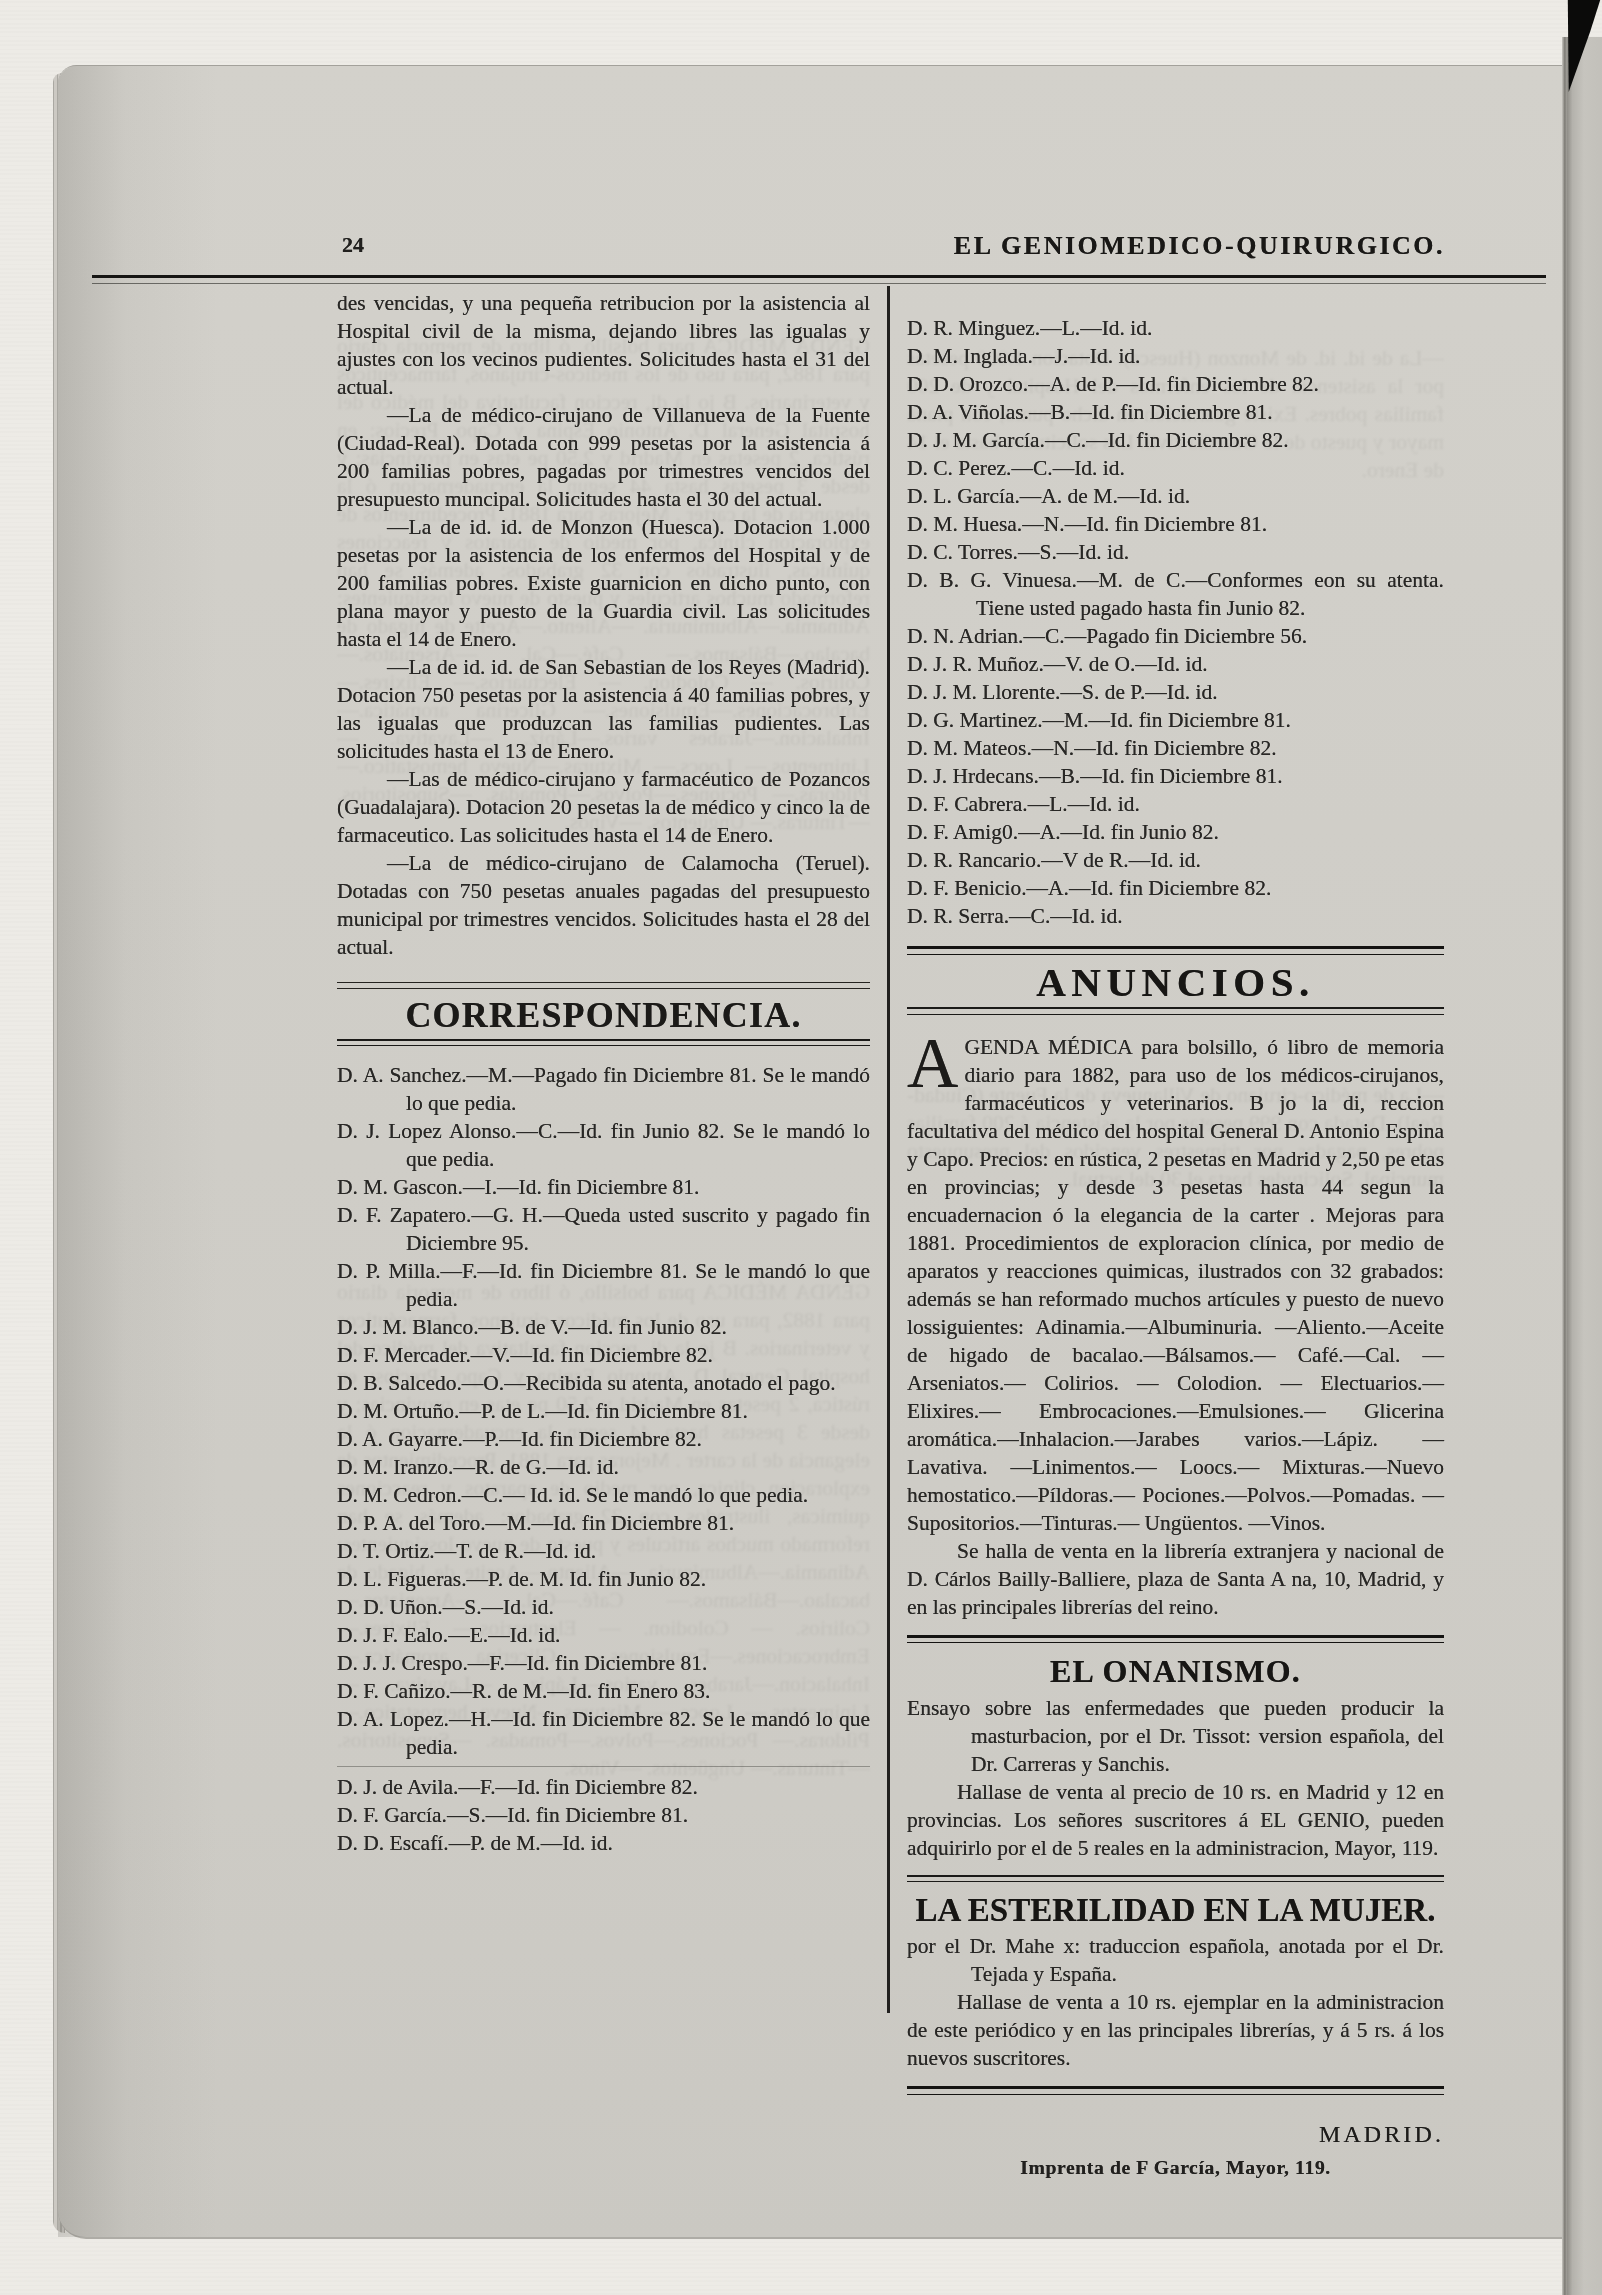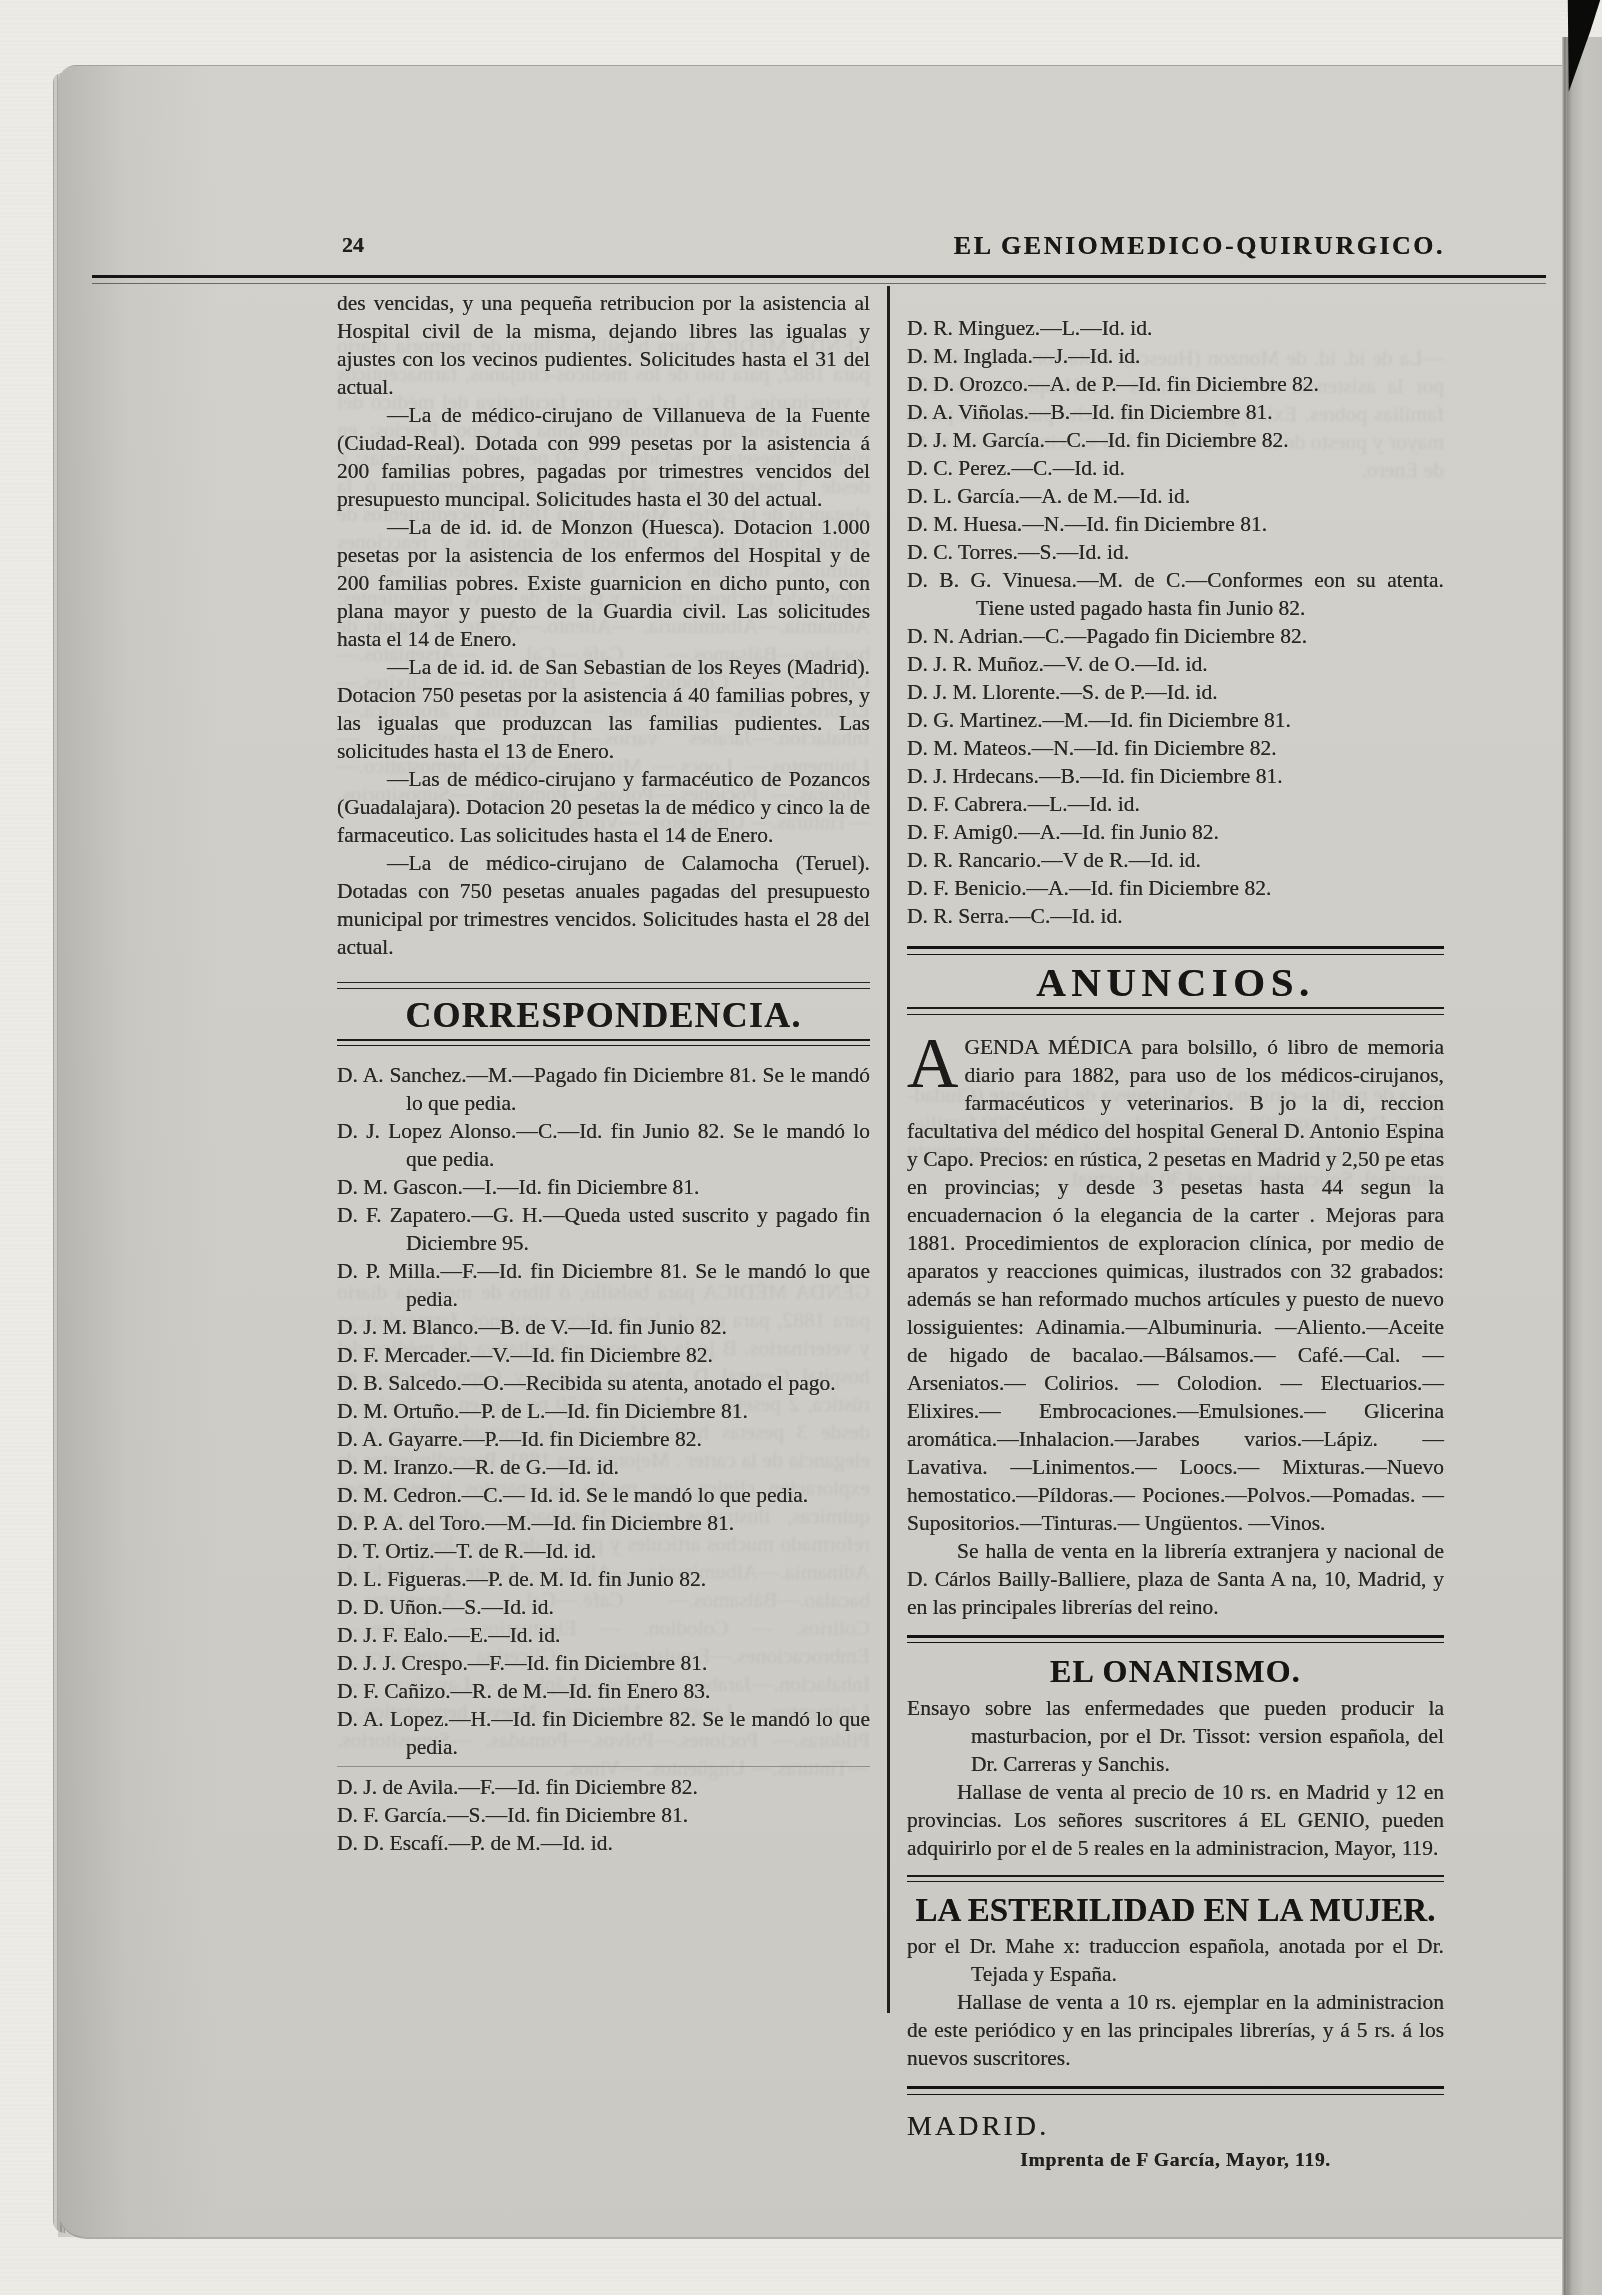--- a/index.html
+++ b/index.html
@@ -100,21 +100,21 @@
   }
   h3.ester-title{font-size:33px;letter-spacing:0;}
   p.agenda{margin-top:18.4px;}
   .dropcap{
     float:left;font-size:71px;line-height:54px;padding:2.5px 6.1px 0 0;color:#1c1b19;
     font-weight:normal;
   }
   p.indent{text-indent:50px;}
   p.hang{padding-left:64px;text-indent:-64px;}
   .sec-rule{margin:13.5px 0;}
-  .footer-city{margin-top:17px;text-align:left;font-size:28px;letter-spacing:3.1px;color:#1d1c1a;}
+  .footer-city{margin-top:25px;text-align:right;font-size:24px;letter-spacing:3.1px;color:#1d1c1a;}
   .footer-imprint{margin-top:4.9px;text-align:center;font-size:19.7px;font-weight:bold;letter-spacing:0.6px;color:#21201e;}
 </style>
 </head>
 <body>
 
 <div class="canvas">
 
   <div class="edge-stack"></div>
   <div class="page"></div>
   <div class="next-page"></div>
@@ -175,21 +175,21 @@
         <li>D. R. Minguez.—L.—Id. id.</li>
         <li>D. M. Inglada.—J.—Id. id.</li>
         <li>D. D. Orozco.—A. de P.—Id. fin Diciembre 82.</li>
         <li>D. A. Viñolas.—B.—Id. fin Diciembre 81.</li>
         <li>D. J. M. García.—C.—Id. fin Diciembre 82.</li>
         <li>D. C. Perez.—C.—Id. id.</li>
         <li>D. L. García.—A. de M.—Id. id.</li>
         <li>D. M. Huesa.—N.—Id. fin Diciembre 81.</li>
         <li>D. C. Torres.—S.—Id. id.</li>
         <li>D. B. G. Vinuesa.—M. de C.—Conformes eon su atenta. Tiene usted pagado hasta fin Junio 82.</li>
-        <li>D. N. Adrian.—C.—Pagado fin Diciembre 82.</li>
+        <li>D. N. Adrian.—C.—Pagado fin Diciembre 56.</li>
         <li>D. J. R. Muñoz.—V. de O.—Id. id.</li>
         <li>D. J. M. Llorente.—S. de P.—Id. id.</li>
         <li>D. G. Martinez.—M.—Id. fin Diciembre 81.</li>
         <li>D. M. Mateos.—N.—Id. fin Diciembre 82.</li>
         <li>D. J. Hrdecans.—B.—Id. fin Diciembre 81.</li>
         <li>D. F. Cabrera.—L.—Id. id.</li>
         <li>D. F. Amig0.—A.—Id. fin Junio 82.</li>
         <li>D. R. Rancario.—V de R.—Id. id.</li>
         <li>D. F. Benicio.—A.—Id. fin Diciembre 82.</li>
         <li>D. R. Serra.—C.—Id. id.</li>

